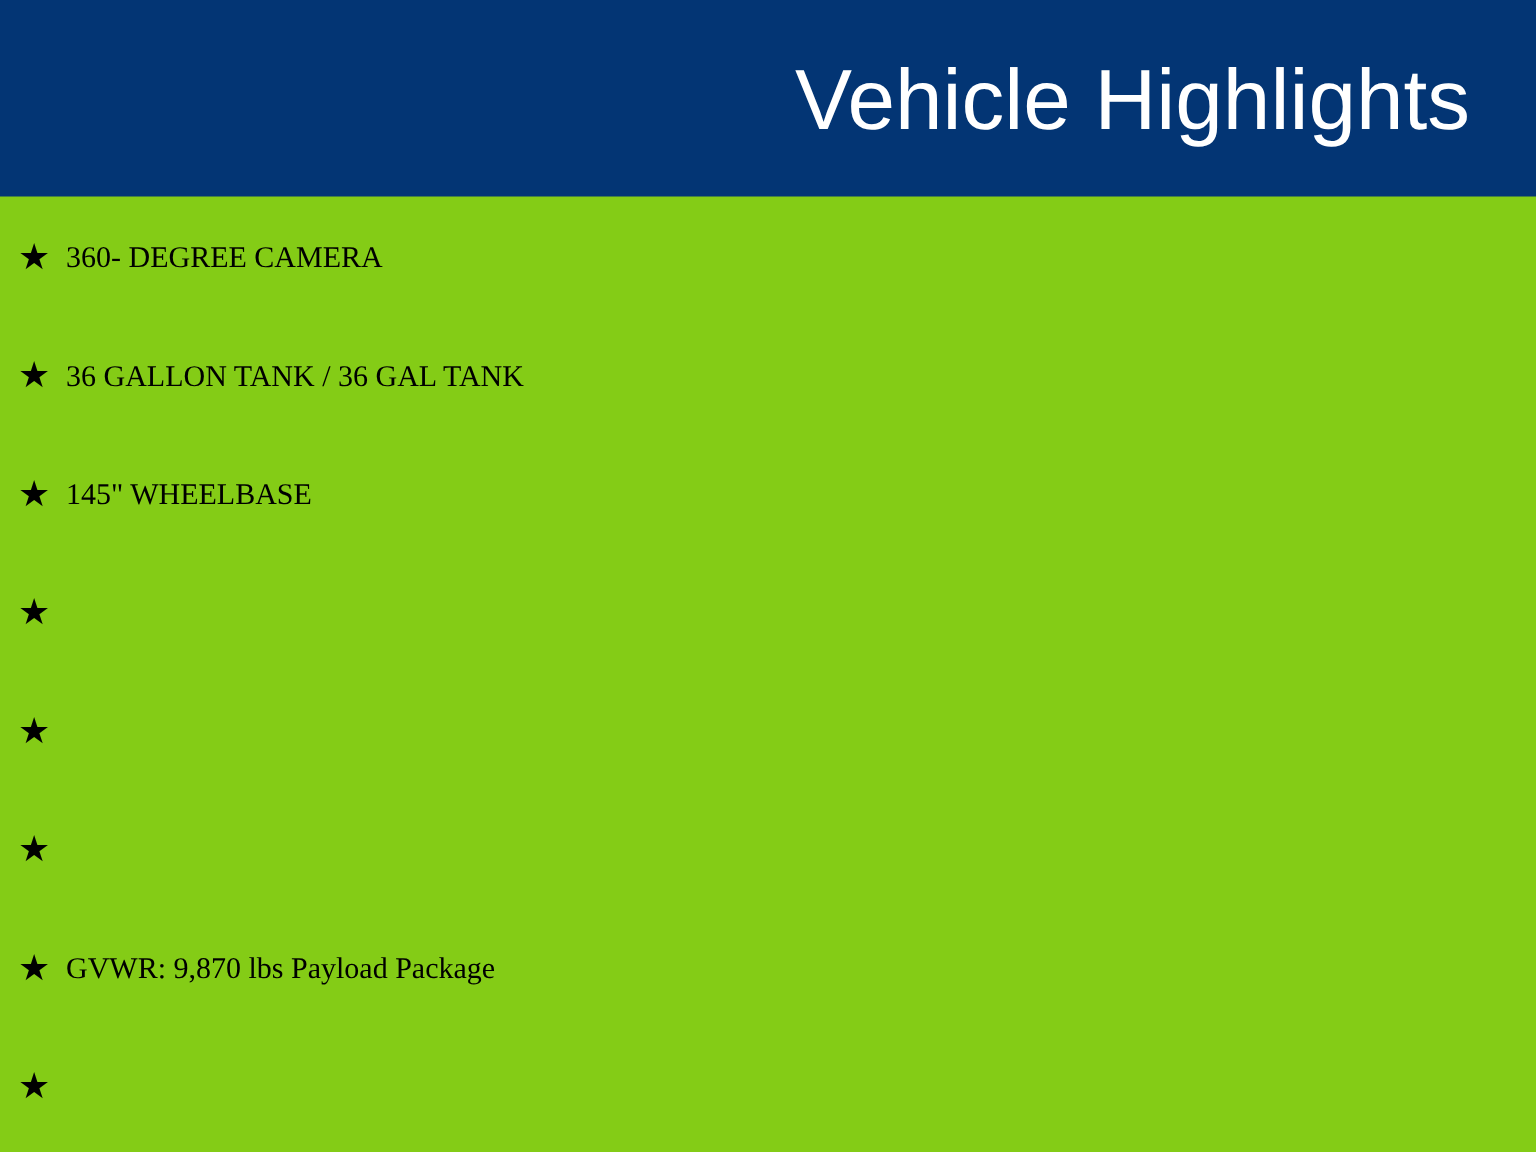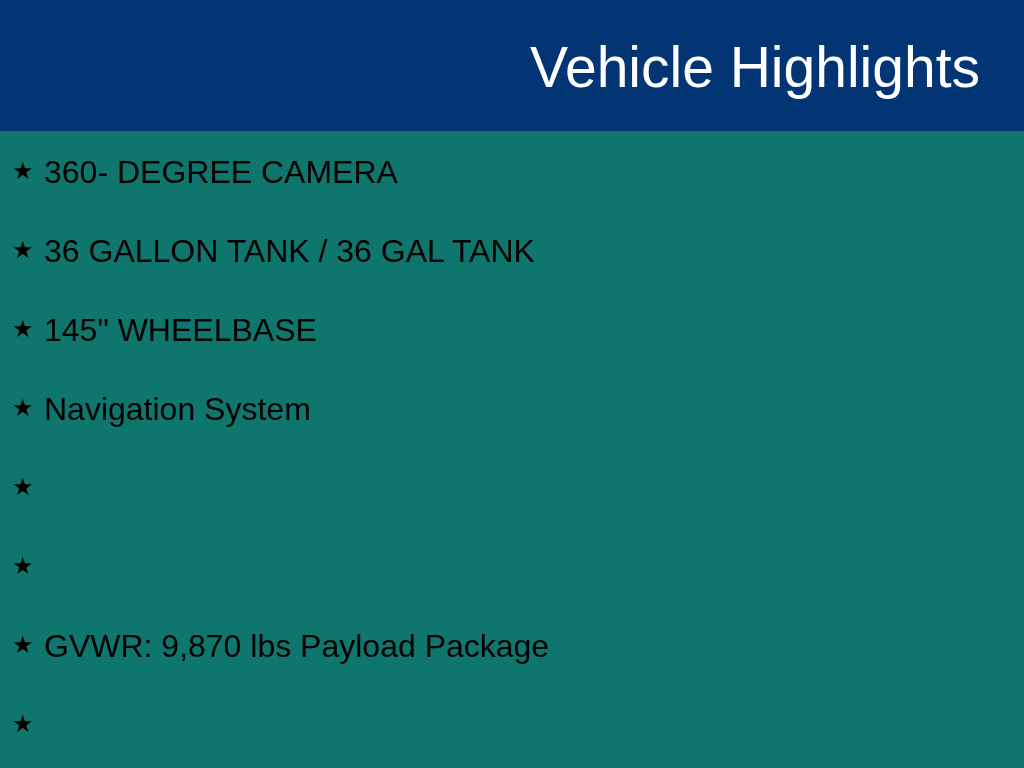--- a/index.html
+++ b/index.html
@@ -11,21 +11,21 @@
     height: 768px;
     background: #ffffff;
     font-family: "Liberation Sans", sans-serif;
     overflow: hidden;
   }
 
   #slide {
     position: relative;
     width: 1024px;
     height: 768px;
-    background: #0f766e;
+    background: #84cc16;
     box-sizing: border-box;
   }
 
   
   #header-banner {
     position: absolute;
     left: 0;
     top: 0;
     width: 1024px;
     height: 131px;
@@ -81,22 +81,22 @@
     font-family: "DejaVu Sans", sans-serif;
     font-size: 24px;
     line-height: 1;
     text-align: left;
     position: relative;
     top: -1px;
   }
 
   .highlight-text {
     color: #000000;
-    font-family: Liberation Sans, sans-serif;
-    font-size: 32px;
+    font-family: Liberation Serif, serif;
+    font-size: 20px;
     font-weight: 400;
     line-height: 1.15;
     letter-spacing: 0px;
     padding-left: 10px;
   }
 
   
   .highlight-item:nth-child(1) { top: 24px;  }
   .highlight-item:nth-child(2) { top: 103px; }
   .highlight-item:nth-child(3) { top: 182px; }
@@ -127,21 +127,20 @@
       <span class="highlight-text">36 GALLON TANK / 36 GAL TANK</span>
     </li>
 
     <li class="highlight-item">
       <span class="bullet-star">★</span>
       <span class="highlight-text">145" WHEELBASE</span>
     </li>
 
     <li class="highlight-item">
       <span class="bullet-star">★</span>
-      <span class="highlight-text">Navigation System</span>
     </li>
 
     <li class="highlight-item">
       <span class="bullet-star">★</span>
     </li>
 
     <li class="highlight-item">
       <span class="bullet-star">★</span>
     </li>
 

